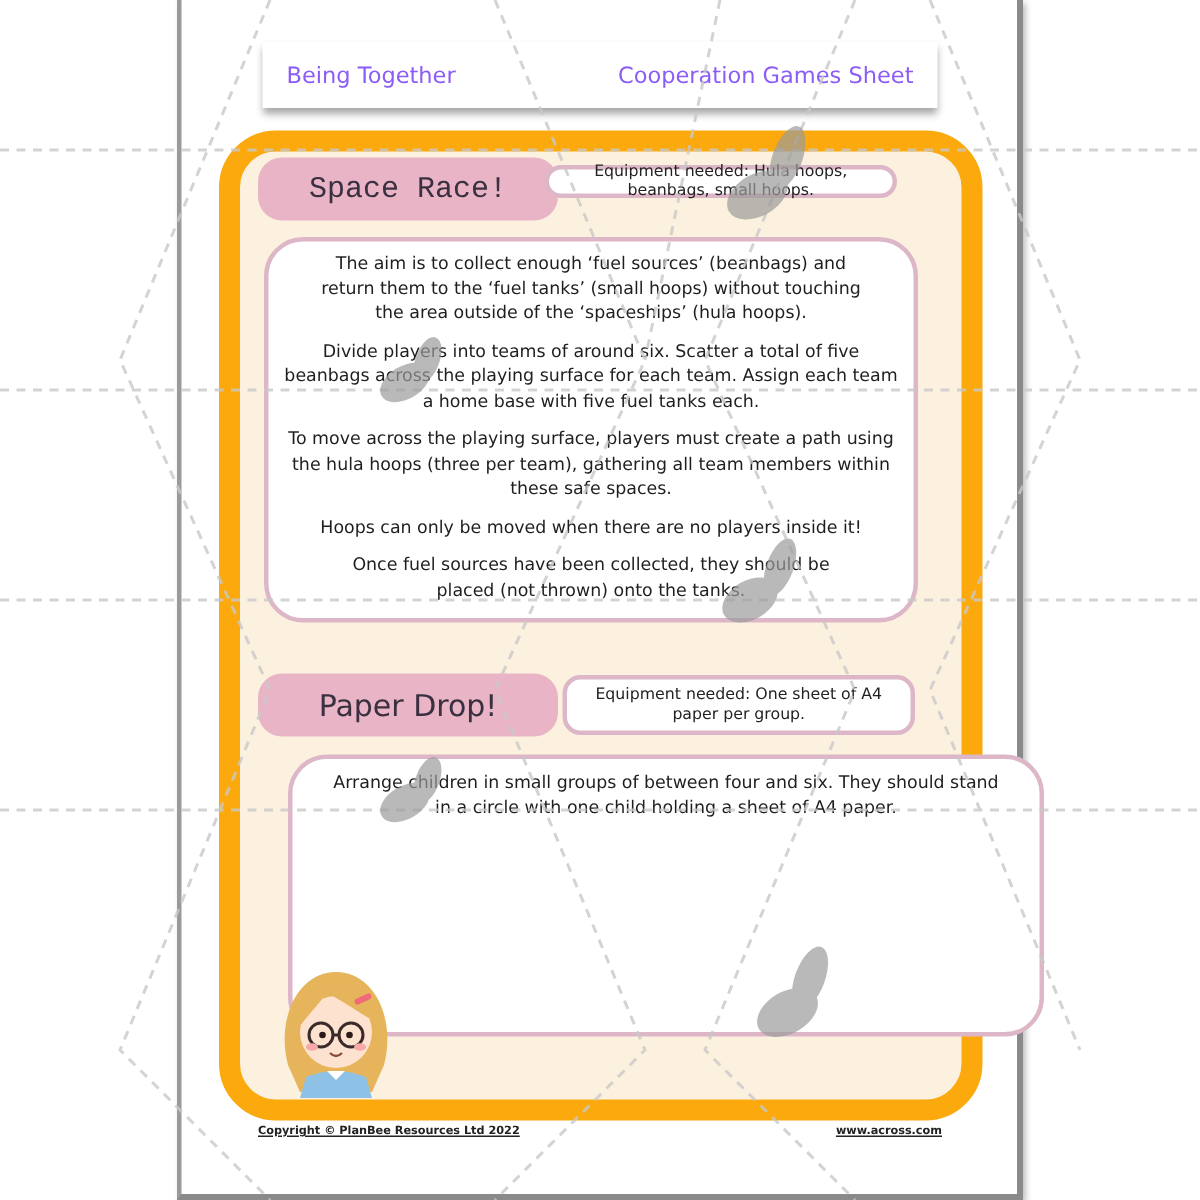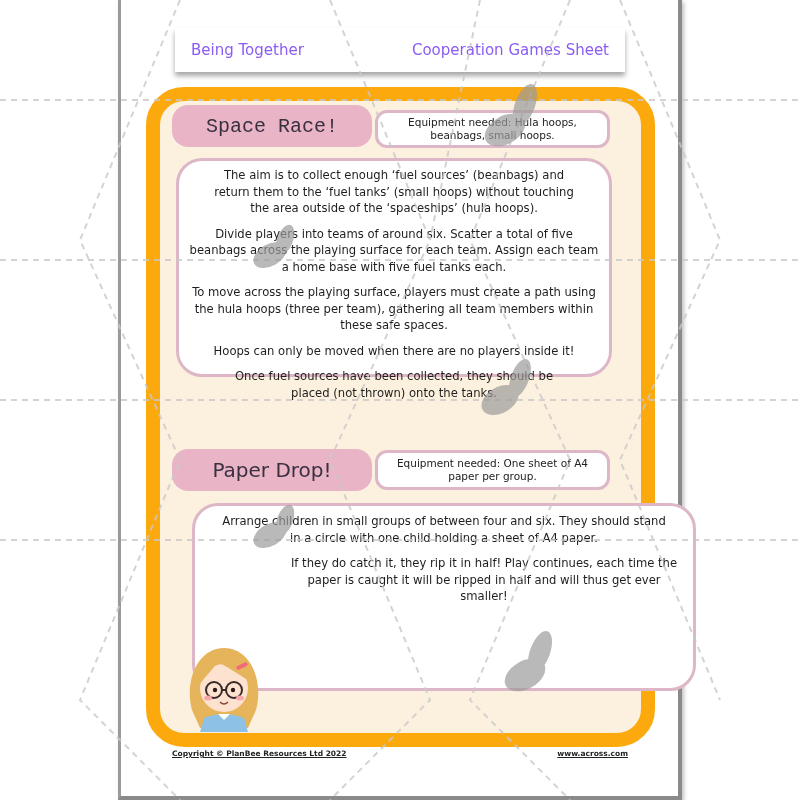--- a/index.html
+++ b/index.html
@@ -60,34 +60,33 @@
 <div class="page"></div>
 
 <div class="header">
   <span>Being Together</span>
   <span>Cooperation Games Sheet</span>
 </div>
 
 <div class="frame"></div>
 
 <div class="title-pill" style="left:172px; top:105px; width:200px;font-family:Liberation Mono, monospace;">Space Race!</div>
-<div class="equip-box" style="left:375px; top:110px; width:235px; height:38px;">Equipment needed: Hula hoops, beanbags, small hoops.</div>
-<div class="body-box" style="left:176px; top:158px; width:436px; height:219px; padding-top:6px;">
+<div class="equip-box" style="left:363px; top:110px; width:235px; height:22px;">Equipment needed: Hula hoops, beanbags, small hoops.</div>
+<div class="body-box" style="left:176px; top:158px; width:436px; height:257px; padding-top:6px;">
   <p style="padding:0 20px;">The aim is to collect enough ‘fuel sources’ (beanbags) and return them to the ‘fuel tanks’ (small hoops) without touching the area outside of the ‘spaceships’ (hula hoops).</p>
   <p>Divide players into teams of around six. Scatter a total of five beanbags across the playing surface for each team. Assign each team a home base with five fuel tanks each.</p>
   <p>To move across the playing surface, players must create a path using the hula hoops (three per team), gathering all team members within these safe spaces.</p>
   <p>Hoops can only be moved when there are no players inside it!</p>
   <p style="padding:0 30px;">Once fuel sources have been collected, they should be placed (not thrown) onto the tanks.</p>
 </div>
 
 <div class="title-pill" style="left:172px; top:449px; width:200px;">Paper Drop!</div>
 <div class="equip-box" style="left:375px; top:450px; width:235px; height:40px;">Equipment needed: One sheet of A4 paper per group.</div>
 <div class="body-box" style="left:192px; top:503px; width:504px; height:188px; padding-top:7px;">
   <p style="padding:0 14px;">Arrange children in small groups of between four and six. They should stand in a circle with one child holding a sheet of A4 paper.</p>
-  <p style="padding:0 0 0 80px;">If they do catch it, they rip it in half! Play continues, each time the paper is caught it will be ripped in half and will thus get ever smaller!</p>
 </div>
 
 <svg class="girl" viewBox="0 0 92 92">
   <path d="M14 70 C6 40 20 8 46 8 C72 8 86 40 78 70 L70 88 L22 88 Z" fill="#e6b45a"></path>
   <path d="M26 78 Q46 70 66 78 L70 92 L22 92 Z" fill="#8ec1e6"></path>
   <path d="M40 74 L46 80 L52 74 Z" fill="#ffffff"></path>
   <ellipse cx="46" cy="48" rx="24" ry="24" fill="#fde2cf"></ellipse>
   <path d="M22 44 C22 22 34 14 46 14 C62 14 72 26 70 40 C60 34 48 26 40 22 C34 30 28 36 22 44 Z" fill="#e6b45a"></path>
   <rect x="58" y="24" width="12" height="4" rx="2" transform="rotate(-25 64 26)" fill="#f06a7a"></rect>
   <circle cx="36" cy="50" r="8" fill="none" stroke="#3a2a2a" stroke-width="2"></circle>

